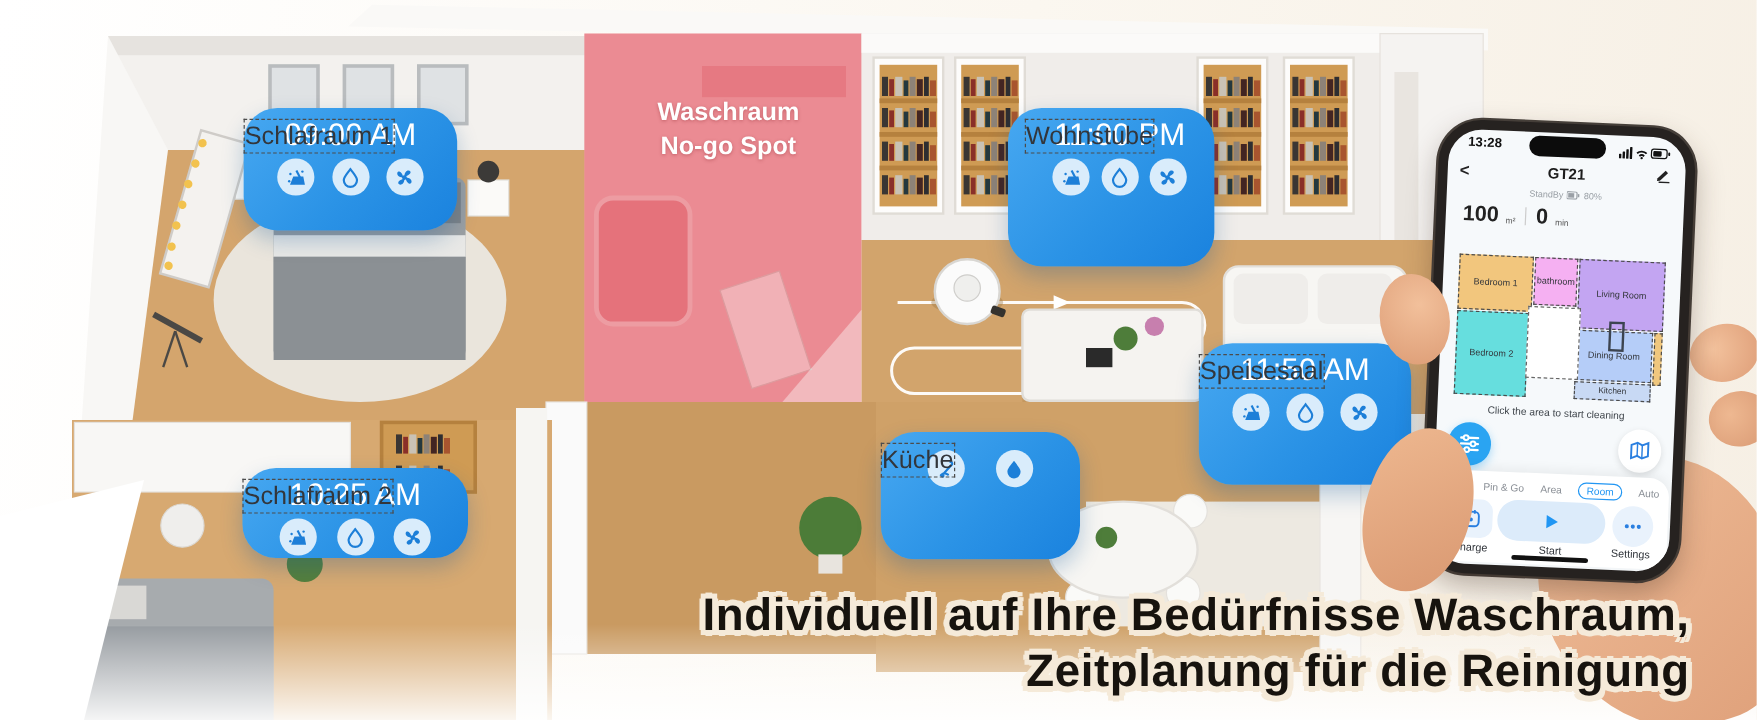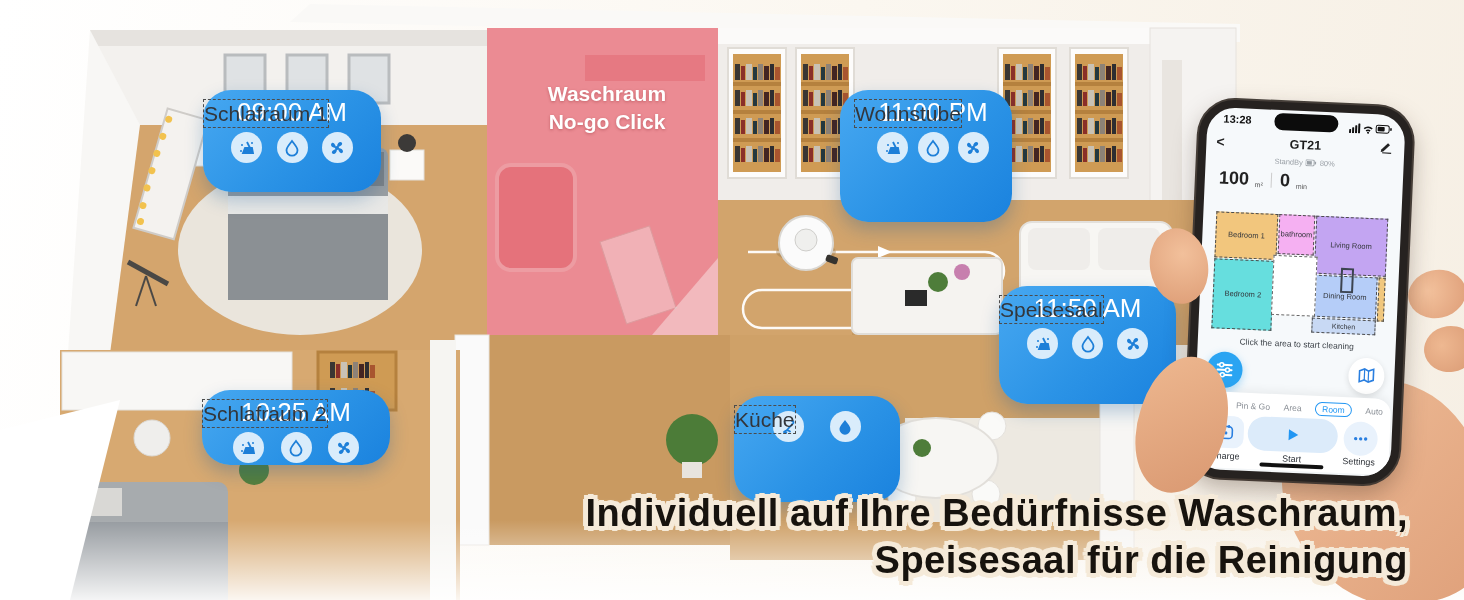--- a/index.html
+++ b/index.html
@@ -23,21 +23,21 @@
     padding-top:9px;}
   .card .room{font-size:21px;font-weight:500;line-height:27px;}
   .card .time{font-size:26px;font-weight:400;line-height:27px;}
   .card .icons{display:flex;justify-content:space-evenly;align-items:center;margin-top:6px;padding:0 14px;}
   .icon-circle{width:31px;height:31px;border-radius:50%;background:#d9ecfb;
     display:flex;align-items:center;justify-content:center;}
   .icon-circle svg{display:block;}
   #card-schlafraum1{left:203px;top:90px;width:178px;height:102px;}
   #card-wohnstube{left:840px;top:90px;width:172px;height:132px;padding-left:14px;}
   #card-speisesaal{left:999px;top:286px;width:177px;height:118px;}
-  #card-kueche{left:734px;top:360px;width:166px;height:106px;margin-top:36px;}
+  #card-kueche{left:734px;top:360px;width:166px;height:106px;}
   #card-schlafraum2{left:202px;top:390px;width:188px;height:75px;}
 
   
   #headline{position:absolute;right:56px;top:490px;z-index:9;text-align:right;
     color:#17130e;font-weight:bold;font-size:38px;line-height:47px;letter-spacing:.5px;
     text-shadow:-4px -4px 0 #f5ead9,4px -4px 0 #f5ead9,-4px 4px 0 #f5ead9,4px 4px 0 #f5ead9,
                 -5px 0 0 #f5ead9,5px 0 0 #f5ead9,0 -5px 0 #f5ead9,0 5px 0 #f5ead9,
                 0 0 6px #f5ead9;}
 
   
@@ -248,21 +248,21 @@
       <circle cx="922" cy="448" r="9" fill="#4e7d3a"></circle>
     </g>
     <rect x="1100" y="330" width="34" height="230" fill="#f7f6f4" stroke="#e8e4df"></rect>
 
     <polygon points="0,430 120,400 70,600 0,600" fill="#ffffff"></polygon>
     <rect x="0" y="520" width="1464" height="80" fill="url(#fadeW)"></rect>
   </svg>
 
   <div class="nogo-label">
     <div>Waschraum</div>
-    <div>No-go Click</div>
+    <div>No-go Spot</div>
   </div>
 
   <div class="card" id="card-schlafraum1">
     <div class="room">Schlafraum 1</div>
     <div class="time">09:00 AM</div>
     <div class="icons">
       <span class="icon-circle">
         <svg width="18" height="18" viewBox="0 0 18 18">
             <g stroke="#1d7fd8" stroke-width="1.8" fill="none">
               <line x1="9" y1="3" x2="12" y2="9"></line>
@@ -556,16 +556,16 @@
       </div>
       <div class="act-label" id="lbl-charge">Charge</div>
       <div class="act-label" id="lbl-start">Start</div>
       <div class="act-label" id="lbl-settings">Settings</div>
       <div class="scr" id="homebar"></div>
     </div>
   </div>
 
   <div id="headline">
     <div>Individuell auf Ihre Bedürfnisse Waschraum,</div>
-    <div>Speisesaal für die Reinigung</div>
+    <div>Zeitplanung für die Reinigung</div>
   </div>
 
 </div>
 
 </body></html>

